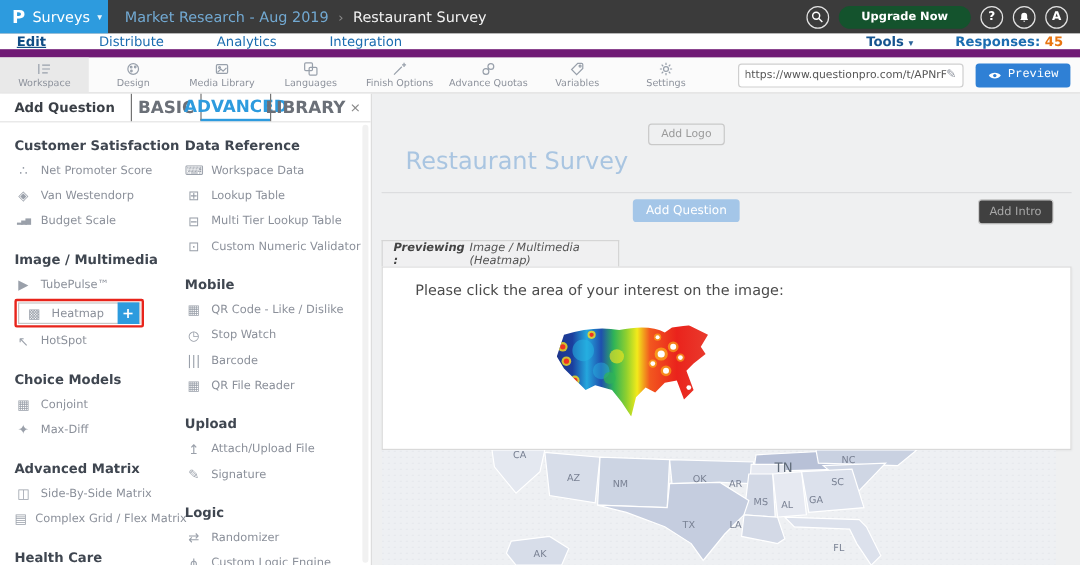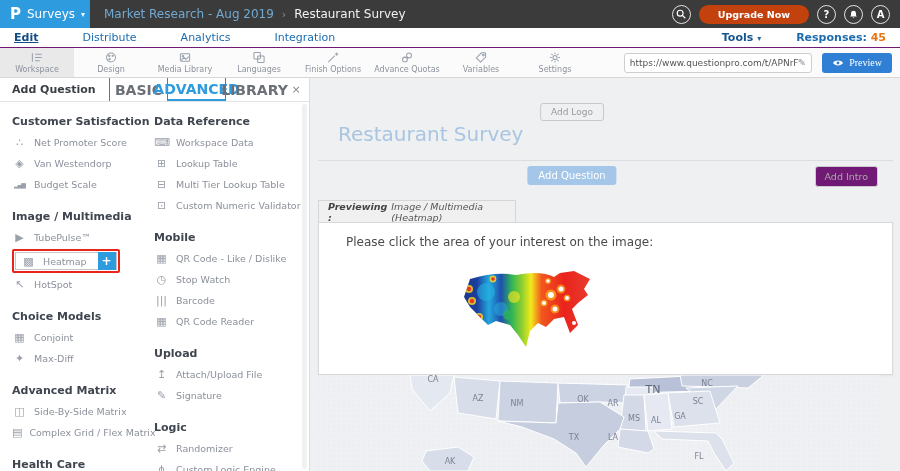--- a/index.html
+++ b/index.html
@@ -10,43 +10,43 @@
   .logo-block { width:90px; height:28px; background:#2d9bde; color:#fff; display:flex; align-items:center; gap:6px; padding-left:10px; }
   .logo-glyph { font-weight:bold; font-size:15px; }
   .product { font-size:12px; }
   .caret { font-size:8px; opacity:.9; }
   .crumbs { display:flex; align-items:center; gap:8px; margin-left:14px; font-size:12px; }
   .crumb-parent { color:#72a9d2; cursor:pointer; }
   .crumb-sep { color:#8d8d8d; font-size:11px; }
   .crumb-current { color:#f2f2f2; }
   .topbar-right { margin-left:auto; display:flex; align-items:center; gap:8px; padding-right:10px; }
   .circle-btn { width:19px; height:19px; border:1px solid rgba(255,255,255,.85); border-radius:50%; color:#fff; display:flex; align-items:center; justify-content:center; font-size:10px; font-weight:bold; cursor:pointer; }
-  .upgrade { background:#c2410c; color:#fff; border:none; border-radius:10px; height:19px; padding:0 19px; font-size:9.5px; font-weight:bold; font-family:"DejaVu Sans",sans-serif; cursor:pointer; }
+  .upgrade { background:#14532d; color:#fff; border:none; border-radius:10px; height:19px; padding:0 19px; font-size:9.5px; font-weight:bold; font-family:"DejaVu Sans",sans-serif; cursor:pointer; }
 
   
-  #navbar { position:absolute; left:0; top:28px; width:900px; height:20px; background:#fff; border-bottom:1px solid #701a75; display:flex; align-items:center; font-size:11px; }
+  #navbar { position:absolute; left:0; top:28px; width:900px; height:20px; background:#fff; border-bottom:7px solid #701a75; display:flex; align-items:center; font-size:11px; }
   .nav-link { color:#1b6db0; margin-left:44px; cursor:pointer; }
   .nav-link.first { margin-left:14px; }
   .nav-link.active { color:#114d85; font-weight:bold; text-decoration:underline; }
   .nav-right { margin-left:auto; display:flex; align-items:center; gap:35px; padding-right:14px; }
   .tools { color:#15548f; font-weight:bold; cursor:pointer; }
   .responses { color:#1b6db0; font-weight:bold; }
   .responses b { color:#e87511; font-weight:bold; }
 
   
   #toolbar { position:absolute; left:0; top:48px; width:900px; height:30px; background:#fbfbfb; border-bottom:1px solid #d7d7d7; display:flex; align-items:stretch; box-shadow:0 1px 2px rgba(0,0,0,.08); }
   .tbi { width:74px; display:flex; flex-direction:column; align-items:center; justify-content:center; gap:1px; cursor:pointer; }
   .tbi.active { background:#e9e9e9; }
   .tbi svg { stroke:#98a0ab; fill:none; stroke-width:1.1; }
   .tbl { font-size:8px; color:#8d929c; white-space:nowrap; }
   .toolbar-right { margin-left:auto; display:flex; align-items:center; gap:10px; padding-right:8px; }
   .url-wrap { display:flex; align-items:center; border:1px solid #cfcfcf; border-radius:3px; background:#fff; height:20px; padding:0 5px; }
   .url-input { border:none; outline:none; width:168px; font-size:9px; color:#555; font-family:"DejaVu Sans",sans-serif; }
   .pencil { color:#8d929c; font-size:10px; cursor:pointer; }
-  .preview-btn { background:#2f80d5; border:none; color:#fff; height:20px; border-radius:3px; padding:0 10px; font-size:10px; display:flex; align-items:center; gap:5px; cursor:pointer; font-family:Liberation Serif, serif; }
+  .preview-btn { background:#2f80d5; border:none; color:#fff; height:20px; border-radius:3px; padding:0 10px; font-size:10px; display:flex; align-items:center; gap:5px; cursor:pointer; font-family:Liberation Mono, monospace; }
 
   
   #panel { position:absolute; left:0; top:78px; width:310px; height:393px; background:#fff; border-right:1px solid #ddd; overflow:hidden; }
   .panel-head { height:24px; border-bottom:1px solid #e4e4e4; display:flex; align-items:stretch; }
   .panel-title { font-size:11px; font-weight:bold; color:#3a3f46; display:flex; align-items:center; padding-left:12px; flex:1; }
   .ptab { width:58px; display:flex; align-items:center; justify-content:center; font-size:14px; font-weight:bold; color:#6b7078; cursor:pointer; border-left:1px solid #737373; }
   .ptab.active { color:#2d9bde; border-bottom:2px solid #2d9bde; }
   .pclose { width:26px; display:flex; align-items:center; justify-content:center; color:#8a8a8a; font-size:11px; cursor:pointer; }
   .panel-cols { display:flex; padding:8px 0 0 12px; }
   .pcol1 { width:142px; }
@@ -61,21 +61,21 @@
   .hm-item { display:flex; align-items:center; gap:7px; border:1px solid #c6c6c6; background:#fff; height:18px; padding-left:5px; cursor:pointer; }
   .plus-btn { width:18px; height:18px; background:#2d9bde; color:#fff; display:flex; align-items:center; justify-content:center; font-size:12px; font-weight:bold; margin-left:4px; cursor:pointer; }
   .pscroll { position:absolute; right:2px; top:26px; width:5px; height:365px; background:#f1f1f1; border-radius:3px; }
 
   
   #main { position:absolute; left:310px; top:78px; width:590px; height:393px; background:#eff0f1; }
   .add-logo { position:absolute; left:262px; top:25px; transform:translateX(-50%); background:transparent; border:1px solid #c9c9c9; border-radius:3px; color:#9a9a9a; font-size:9px; padding:3px 10px; cursor:pointer; font-family:"DejaVu Sans",sans-serif; }
   .survey-title { position:absolute; left:28px; top:44px; font-size:20px; color:#a9c5e1; cursor:text; }
   .hdr-divider { position:absolute; left:8px; top:82px; width:575px; height:1px; background:#dcdddf; }
   .add-question { position:absolute; left:262px; top:88px; transform:translateX(-50%); background:#a4c6e8; border:none; border-radius:3px; color:#fff; font-size:10px; padding:4px 11px; cursor:pointer; font-family:"DejaVu Sans",sans-serif; }
-  .add-intro { position:absolute; right:22px; top:88px; background:#701a75; border:1px solid #cccccc; border-radius:3px; color:#a8a8a8; font-size:9.5px; padding:4px 9px; cursor:pointer; font-family:"DejaVu Sans",sans-serif; }
+  .add-intro { position:absolute; right:22px; top:88px; background:#404040; border:1px solid #cccccc; border-radius:3px; color:#a8a8a8; font-size:9.5px; padding:4px 9px; cursor:pointer; font-family:"DejaVu Sans",sans-serif; }
 
   .preview-tab { position:absolute; left:8px; top:122px; width:198px; height:22px; background:#f0f0f1; border:1px solid #d5d5d5; border-bottom:none; display:flex; align-items:center; padding-left:9px; gap:4px; font-size:9.5px; z-index:2;font-style:italic; }
   .pt-prefix { font-weight:bold; color:#444; }
   .pt-text { color:#555; }
   .preview-card { position:absolute; left:8px; top:144px; width:575px; height:153px; background:#fff; border:1px solid #d9d9d9; box-shadow:0 1px 2px rgba(0,0,0,.06); }
   .question-prompt { position:absolute; left:27px; top:12px; font-size:12px; color:#4a4a4a; }
   .heatmap-wrap { position:absolute; left:137px; top:44px; width:150px; height:95px; cursor:crosshair; }
 
   .map-wrap { position:absolute; left:8px; top:297px; width:562px; height:96px; overflow:hidden; }
   .map-wrap text { font-family:"DejaVu Sans",sans-serif; }
@@ -307,21 +307,21 @@
         <div class="pi">
           <span class="pic">◷</span>
           <span class="pil">Stop Watch</span>
         </div>
         <div class="pi">
           <span class="pic">|||</span>
           <span class="pil">Barcode</span>
         </div>
         <div class="pi">
           <span class="pic">▦</span>
-          <span class="pil">QR Code Reader</span>
+          <span class="pil">QR File Reader</span>
         </div>
       </div>
       <div class="psec">
         <div class="phead">Upload</div>
         <div class="pi">
           <span class="pic">↥</span>
           <span class="pil">Attach/Upload File</span>
         </div>
         <div class="pi">
           <span class="pic">✎</span>

